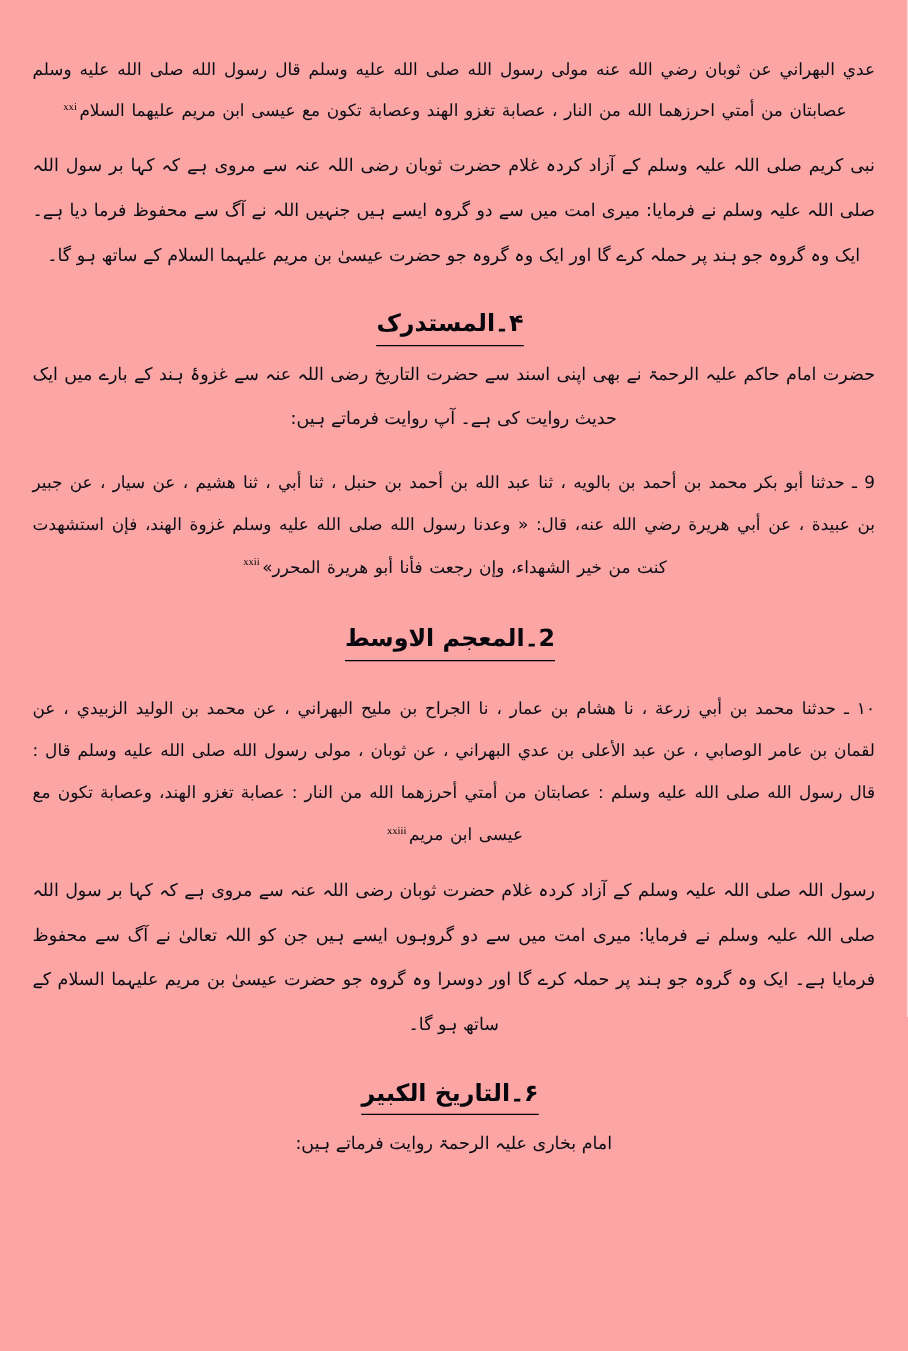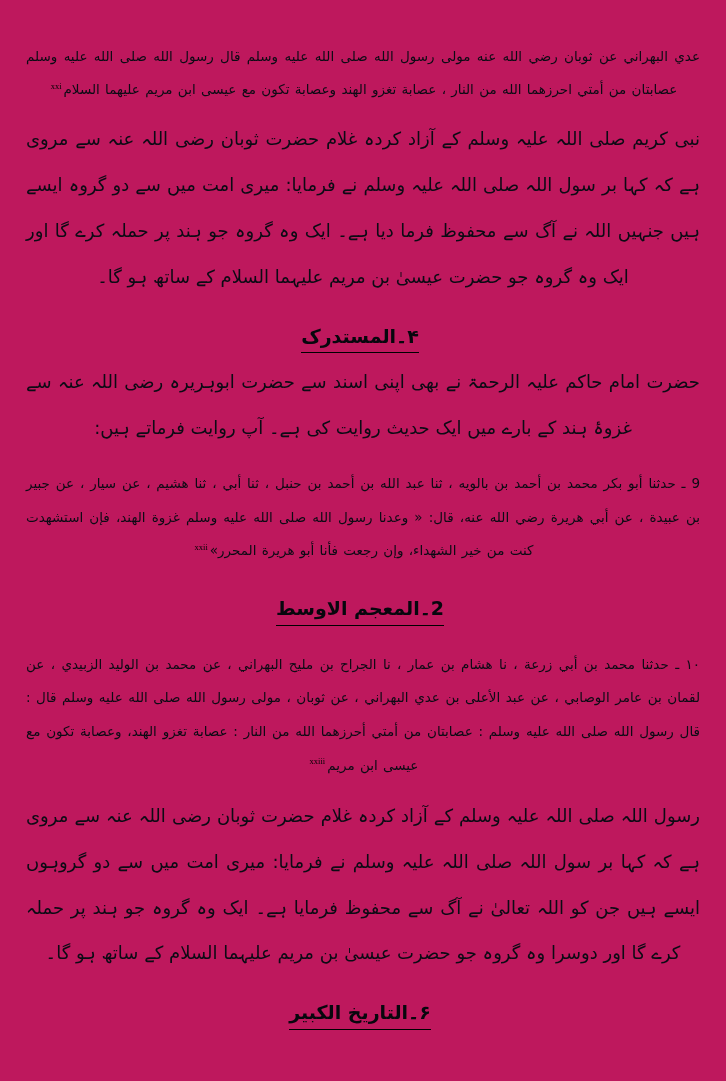--- a/index.html
+++ b/index.html
@@ -13,21 +13,21 @@
     height: 1081px;
     position: relative;
     overflow: hidden;
     font-family: "DejaVu Sans", "Liberation Sans", sans-serif;
     color: #000000;
   }
 
   .page {
     position: absolute;
     inset: 0;
-    background: #be185d;
+    background: #fca5a5;
     padding: 10px;
   }
 
   .content {
     position: absolute;
     left: 24px;
     right: 24px;
     top: 40px;
     width: 678px;
     box-sizing: border-box;
@@ -50,21 +50,21 @@
   .arabic-block.tight {
     line-height: 2.5;
   }
 
   
   .urdu-block {
     direction: rtl;
     text-align: justify;
     text-align-last: center;
     font-family: "DejaVu Sans", "Liberation Sans", sans-serif;
-    font-size: 18px;
+    font-size: 14px;
     line-height: 2.55;
     color: #0b0b14;
     margin: 0;
     padding: 0 2px;
   }
 
   
   .section-heading {
     direction: rtl;
     text-align: center;
@@ -115,21 +115,21 @@
     <div class="gap-s"></div>
 
     <p class="urdu-block">نبی کریم صلی اللہ علیہ وسلم کے آزاد کردہ غلام حضرت ثوبان رضی اللہ عنہ سے مروی ہے کہ کہا بر سول اللہ صلی اللہ علیہ وسلم نے فرمایا: میری امت میں سے دو گروہ ایسے ہیں جنہیں اللہ نے آگ سے محفوظ فرما دیا ہے۔ ایک وہ گروہ جو ہند پر حملہ کرے گا اور ایک وہ گروہ جو حضرت عیسیٰ بن مریم علیہما السلام کے ساتھ ہو گا۔</p>
 
     <div class="gap-l"></div>
 
     <h2 class="section-heading"><span class="hd-text">۴۔المستدرک</span></h2>
 
     <div class="gap-xs"></div>
 
-    <p class="urdu-block">حضرت امام حاکم علیہ الرحمۃ نے بھی اپنی اسند سے حضرت ابوہریرہ رضی اللہ عنہ سے غزوۂ ہند کے بارے میں ایک حدیث روایت کی ہے۔ آپ روایت فرماتے ہیں:</p>
+    <p class="urdu-block">حضرت امام حاکم علیہ الرحمۃ نے بھی اپنی اسند سے حضرت التاریخ رضی اللہ عنہ سے غزوۂ ہند کے بارے میں ایک حدیث روایت کی ہے۔ آپ روایت فرماتے ہیں:</p>
 
     <div class="gap-m"></div>
 
     <p class="arabic-block tight"><span>9 ـ حدثنا أبو بكر محمد بن أحمد بن بالويه ، ثنا عبد الله بن أحمد بن حنبل ، ثنا أبي ، ثنا هشيم ، عن سيار ، عن جبير بن عبيدة ، عن أبي هريرة رضي الله عنه، قال: « وعدنا رسول الله صلى الله عليه وسلم غزوة الهند، فإن استشهدت كنت من خير الشهداء، وإن رجعت فأنا أبو هريرة المحرر»</span><span class="fn">xxii</span></p>
 
     <div class="gap-s"></div>
 
 
     <div class="gap-m"></div>
 
@@ -145,17 +145,18 @@
     <div class="gap-s"></div>
 
     <p class="urdu-block">رسول اللہ صلی اللہ علیہ وسلم کے آزاد کردہ غلام حضرت ثوبان رضی اللہ عنہ سے مروی ہے کہ کہا بر سول اللہ صلی اللہ علیہ وسلم نے فرمایا: میری امت میں سے دو گروہوں ایسے ہیں جن کو اللہ تعالیٰ نے آگ سے محفوظ فرمایا ہے۔ ایک وہ گروہ جو ہند پر حملہ کرے گا اور دوسرا وہ گروہ جو حضرت عیسیٰ بن مریم علیہما السلام کے ساتھ ہو گا۔</p>
 
     <div class="gap-l"></div>
 
     <h2 class="section-heading"><span class="hd-text">۶۔التاریخ الکبیر</span></h2>
 
     <div class="gap-xs"></div>
 
+    <p class="urdu-block">امام بخاری علیہ الرحمۃ روایت فرماتے ہیں:</p>
 
     <div class="gap-m"></div>
 
   </div>
 </div>
 
 </body></html>

